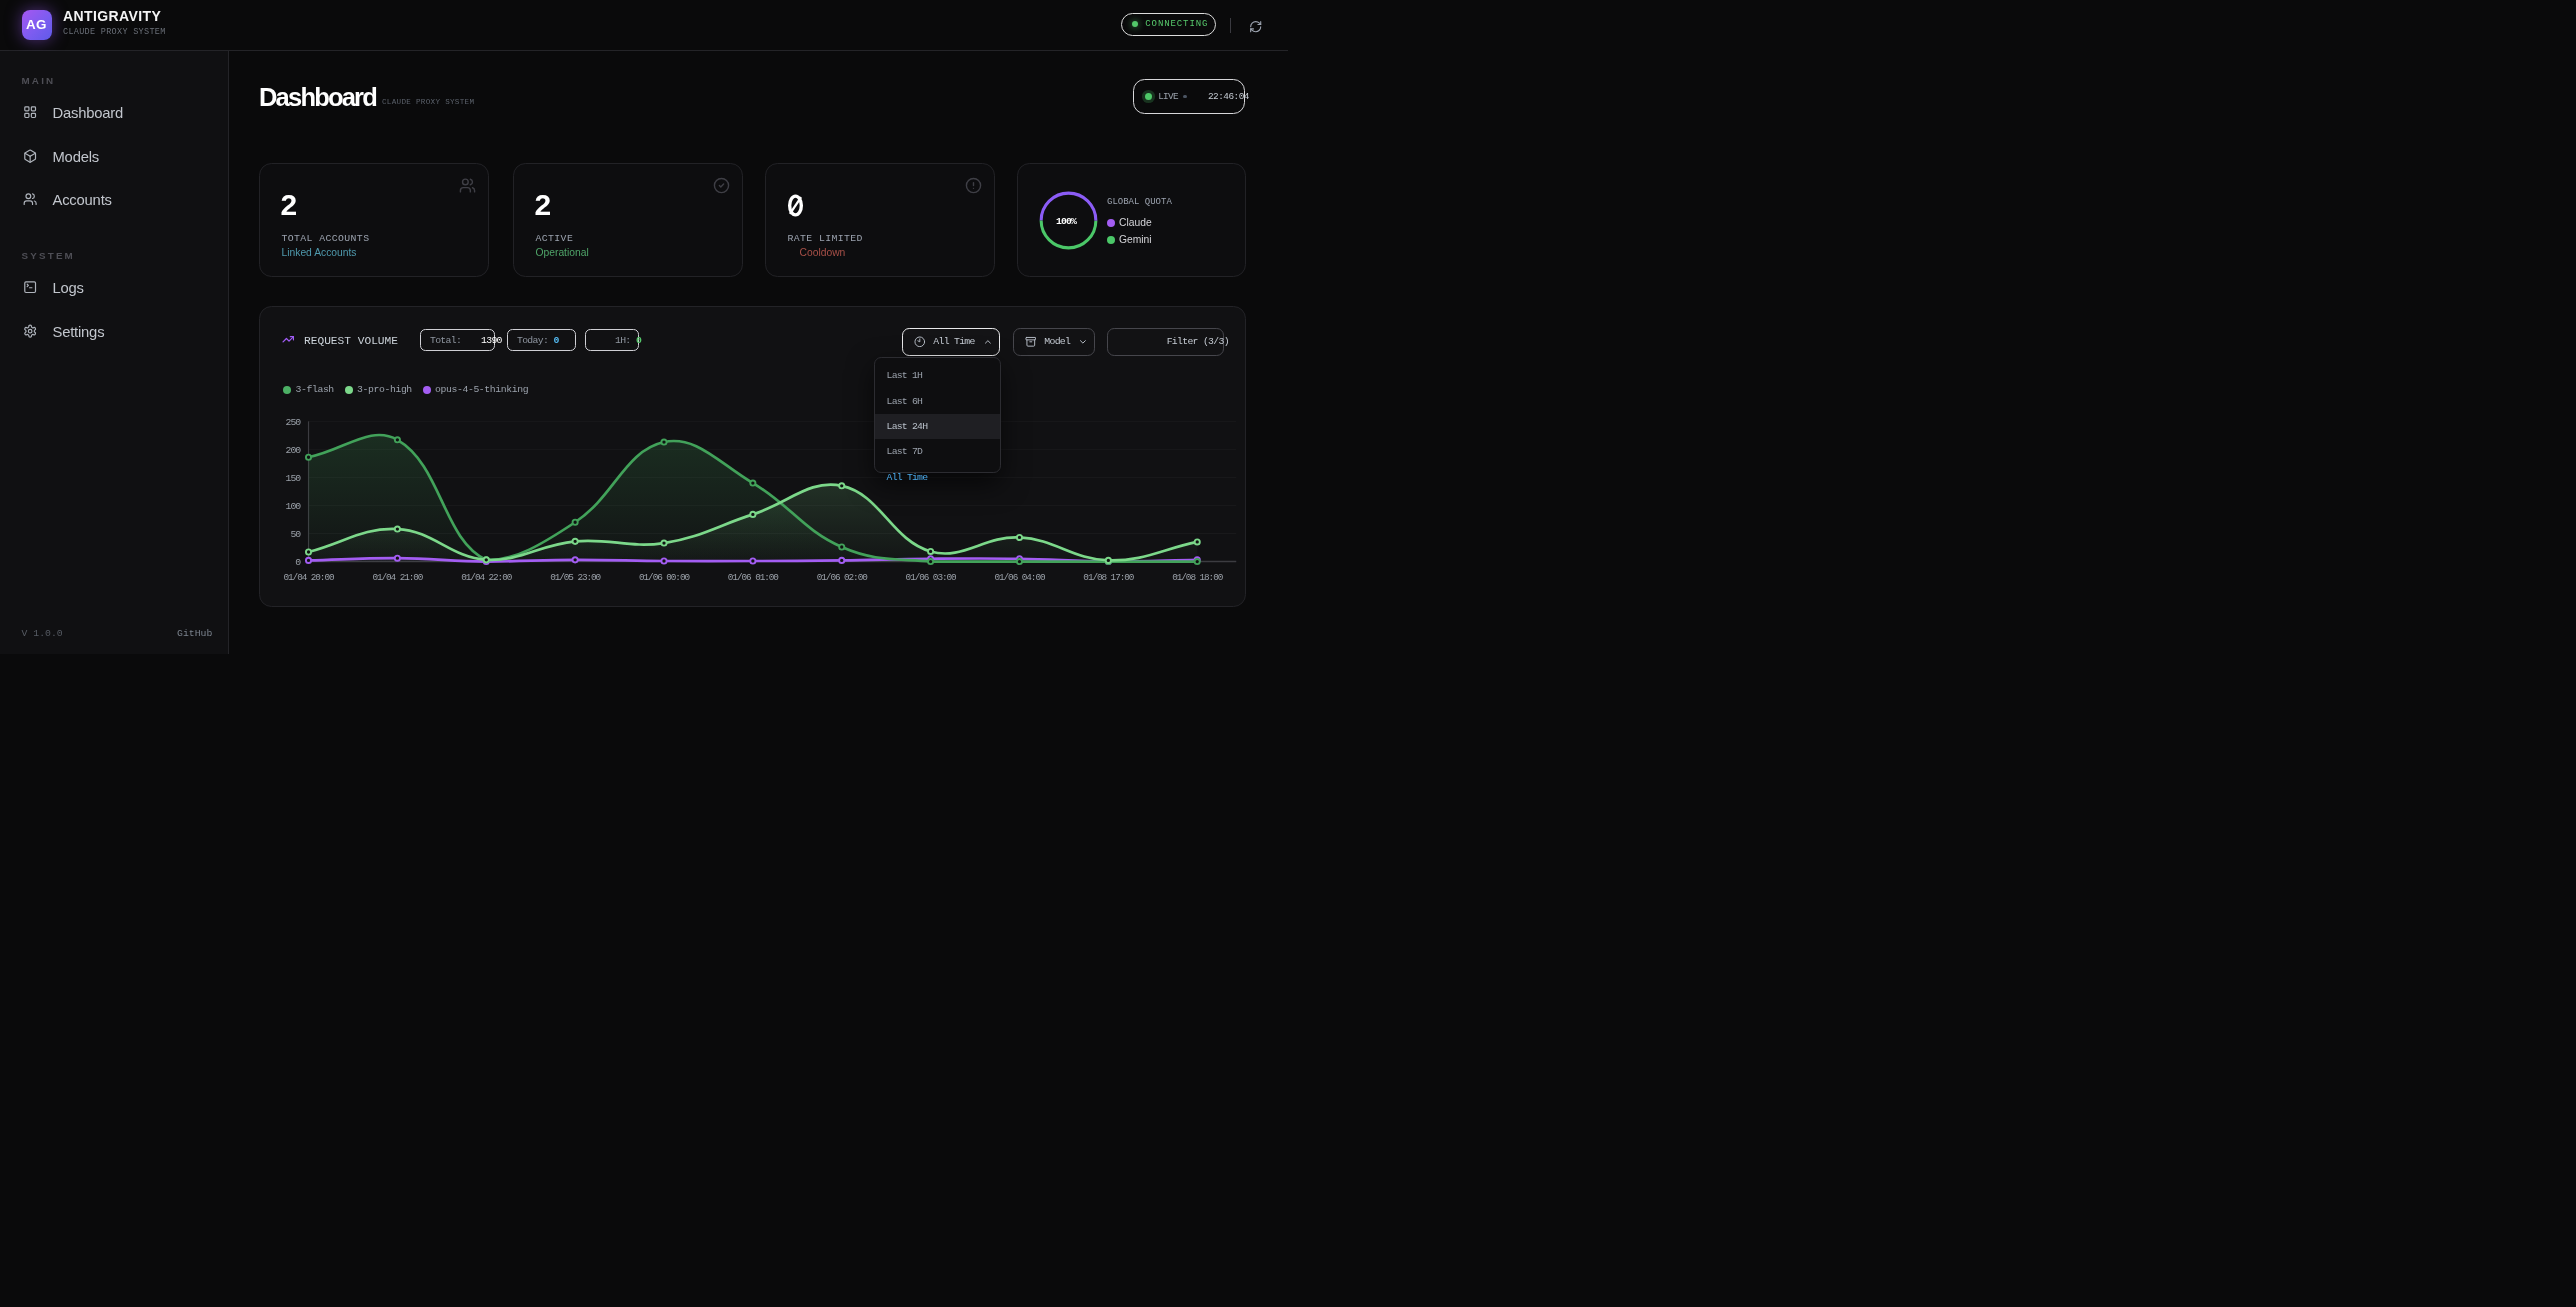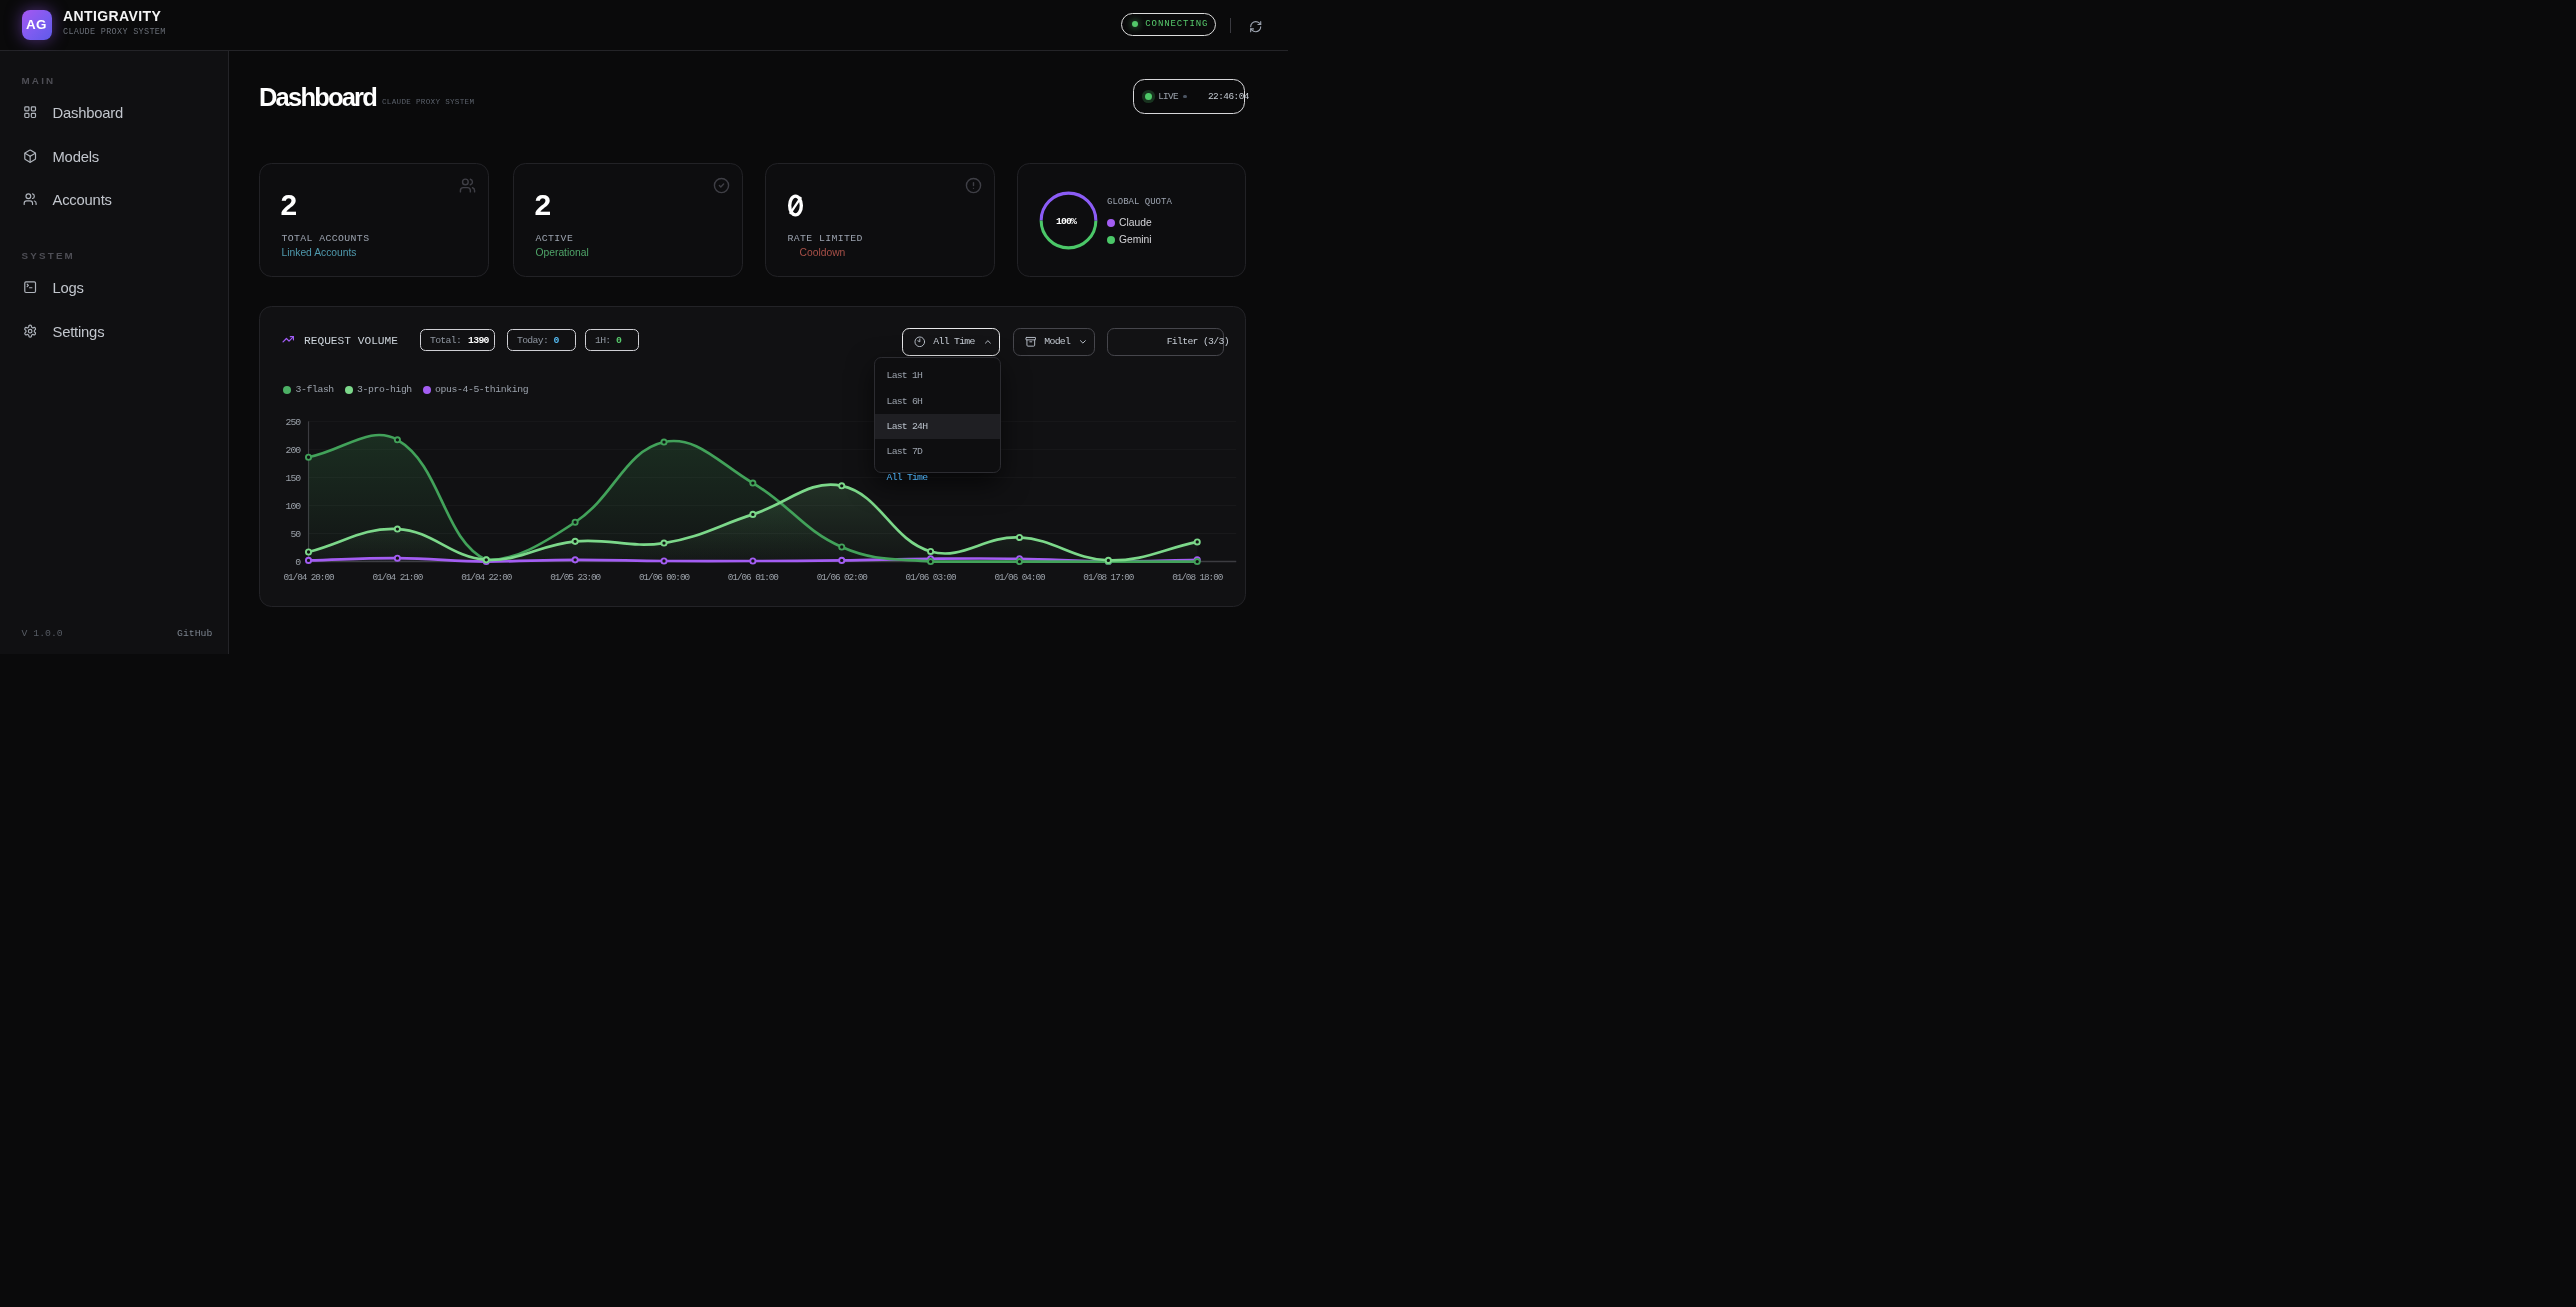--- a/index.html
+++ b/index.html
@@ -195,27 +195,27 @@
   <div class="cc-ticon">
       <svg width="12.5" height="12.5" viewBox="0 0 24 24" fill="none" stroke="currentColor" stroke-width="2.4" stroke-linecap="round" stroke-linejoin="round">
         <polyline points="22 7 13.5 15.5 8.5 10.5 2 17"></polyline>
         <polyline points="16 7 22 7 22 13"></polyline>
       </svg>
     </div>
   <div class="cc-title">REQUEST VOLUME</div>
 
   <div class="badge" style="left:160px; width:75px;">
       <span style="margin-left:9px;">Total:</span>
-      <span style="color:#fff; font-weight:bold; margin-left:7px;">1390</span>
+      <span style="color:#fff; font-weight:normal; margin-left:20px;">1390</span>
     </div>
   <div class="badge" style="left:247px; width:69px;">
       <span style="margin-left:9px;">Today:</span>
       <span style="color:#53b9f0; font-weight:bold; margin-left:5.4px;">0</span>
     </div>
-  <div class="badge" style="left:325px; width:54px;">
+  <div class="badge" style="left:325px; width:54px;padding-left:20px;">
       <span style="margin-left:9px;">1H:</span>
       <span style="color:#57c96c; font-weight:bold; margin-left:5.4px;">0</span>
     </div>
 
   <div class="btn" style="left:642px; width:98px; border:1.6px solid #e8e8ea; background:#141416;">
     <svg width="11.6" height="11.6" viewBox="0 0 24 24" fill="none" stroke="#b9bfc8" stroke-width="2" stroke-linecap="round" stroke-linejoin="round">
         <circle cx="12" cy="12" r="10"></circle>
         <polyline points="12 6 12 12 8 10"></polyline>
       </svg>
     <span>All Time</span>

